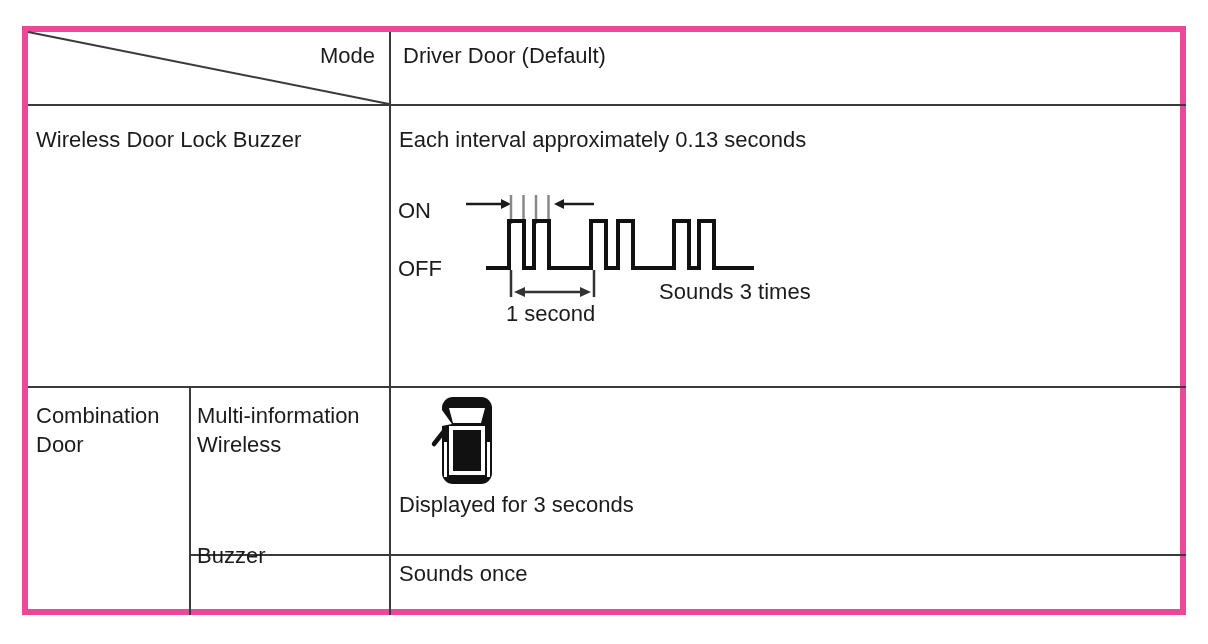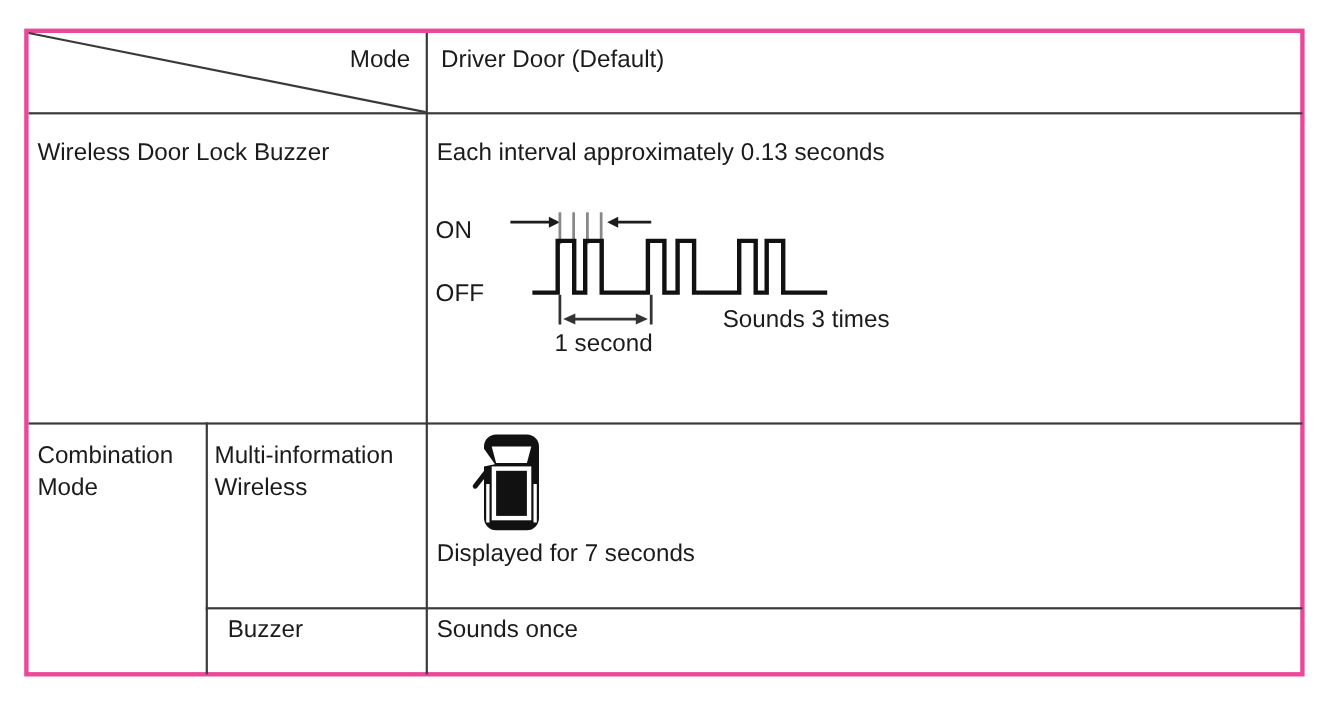--- a/index.html
+++ b/index.html
@@ -1,17 +1,17 @@
 <!DOCTYPE html>
 <html><head>
 <meta charset="utf-8">
 <style>
   html,body{margin:0;padding:0;background:#ffffff;}
   body{width:1208px;height:644px;position:relative;font-family:"Liberation Sans",sans-serif;overflow:hidden;}
-  .table{position:absolute;left:22px;top:26px;width:1164px;height:589px;border:4px solid #ec4899;box-sizing:border-box;background:#fff;}
+  .table{position:absolute;left:22px;top:26px;width:1164px;height:589px;border:6px solid #ec4899;box-sizing:border-box;background:#fff;}
   .vline,.hline{position:absolute;background:#3a3a3a;}
   .vline{width:2px;}
   .hline{height:2px;}
   .txt{position:absolute;font-size:22px;color:#1b1b1b;white-space:nowrap;line-height:29px;}
   .wrap{white-space:normal;}
   .right{text-align:right;}
   svg{position:absolute;overflow:visible;}
   svg text{font-family:"Liberation Sans",sans-serif;font-size:22px;fill:#1b1b1b;}
 </style>
 </head>
@@ -60,31 +60,31 @@
       <line x1="113" y1="79" x2="113" y2="106" stroke="#333333" stroke-width="2.5"></line>
       <line x1="196" y1="79" x2="196" y2="106" stroke="#333333" stroke-width="2.5"></line>
       <line x1="124" y1="101" x2="185" y2="101" stroke="#333333" stroke-width="2.5"></line>
       <polygon points="116,101 127,96 127,106" fill="#333333"></polygon>
       <polygon points="193,101 182,96 182,106" fill="#333333"></polygon>
     </g>
     <text x="108" y="130">1 second</text>
     <text x="261" y="108">Sounds 3 times</text>
   </svg>
 
-  <div class="txt wrap" style="left:8px;top:369px;width:145px;">Combination Mode</div>
+  <div class="txt wrap" style="left:8px;top:369px;width:145px;">Combination Door</div>
   <div class="txt wrap" style="left:169px;top:369px;width:186px;">Multi-information Wireless</div>
 
   <svg style="left:398px;top:362px;" width="70" height="94" viewBox="0 0 70 94">
     <path d="M26 27 L8 50" stroke="#111111" stroke-width="4.5" stroke-linecap="round" fill="none"></path>
     <rect x="16" y="3" width="50" height="87" rx="11" fill="#111111"></rect>
     <polygon points="23,14 59,14 55,29 27,29" fill="#ffffff"></polygon>
     <polygon points="16,16 26,30 16,32" fill="#ffffff"></polygon>
     <rect x="23" y="32" width="36" height="49" fill="#ffffff"></rect>
     <rect x="27" y="36" width="28" height="41" fill="#111111"></rect>
     <rect x="18" y="48" width="3" height="35" fill="#ffffff"></rect>
     <rect x="61" y="48" width="3" height="35" fill="#ffffff"></rect>
   </svg>
-  <div class="txt" style="left:371px;top:458px;">Displayed for 7 seconds</div>
+  <div class="txt" style="left:371px;top:458px;">Displayed for 3 seconds</div>
 
-  <div class="txt" style="left:169px;top:527px;margin-left:12px;">Buzzer</div>
+  <div class="txt" style="left:169px;top:509px;">Buzzer</div>
   <div class="txt" style="left:371px;top:527px;">Sounds once</div>
 
 </div>
 
 </body></html>

